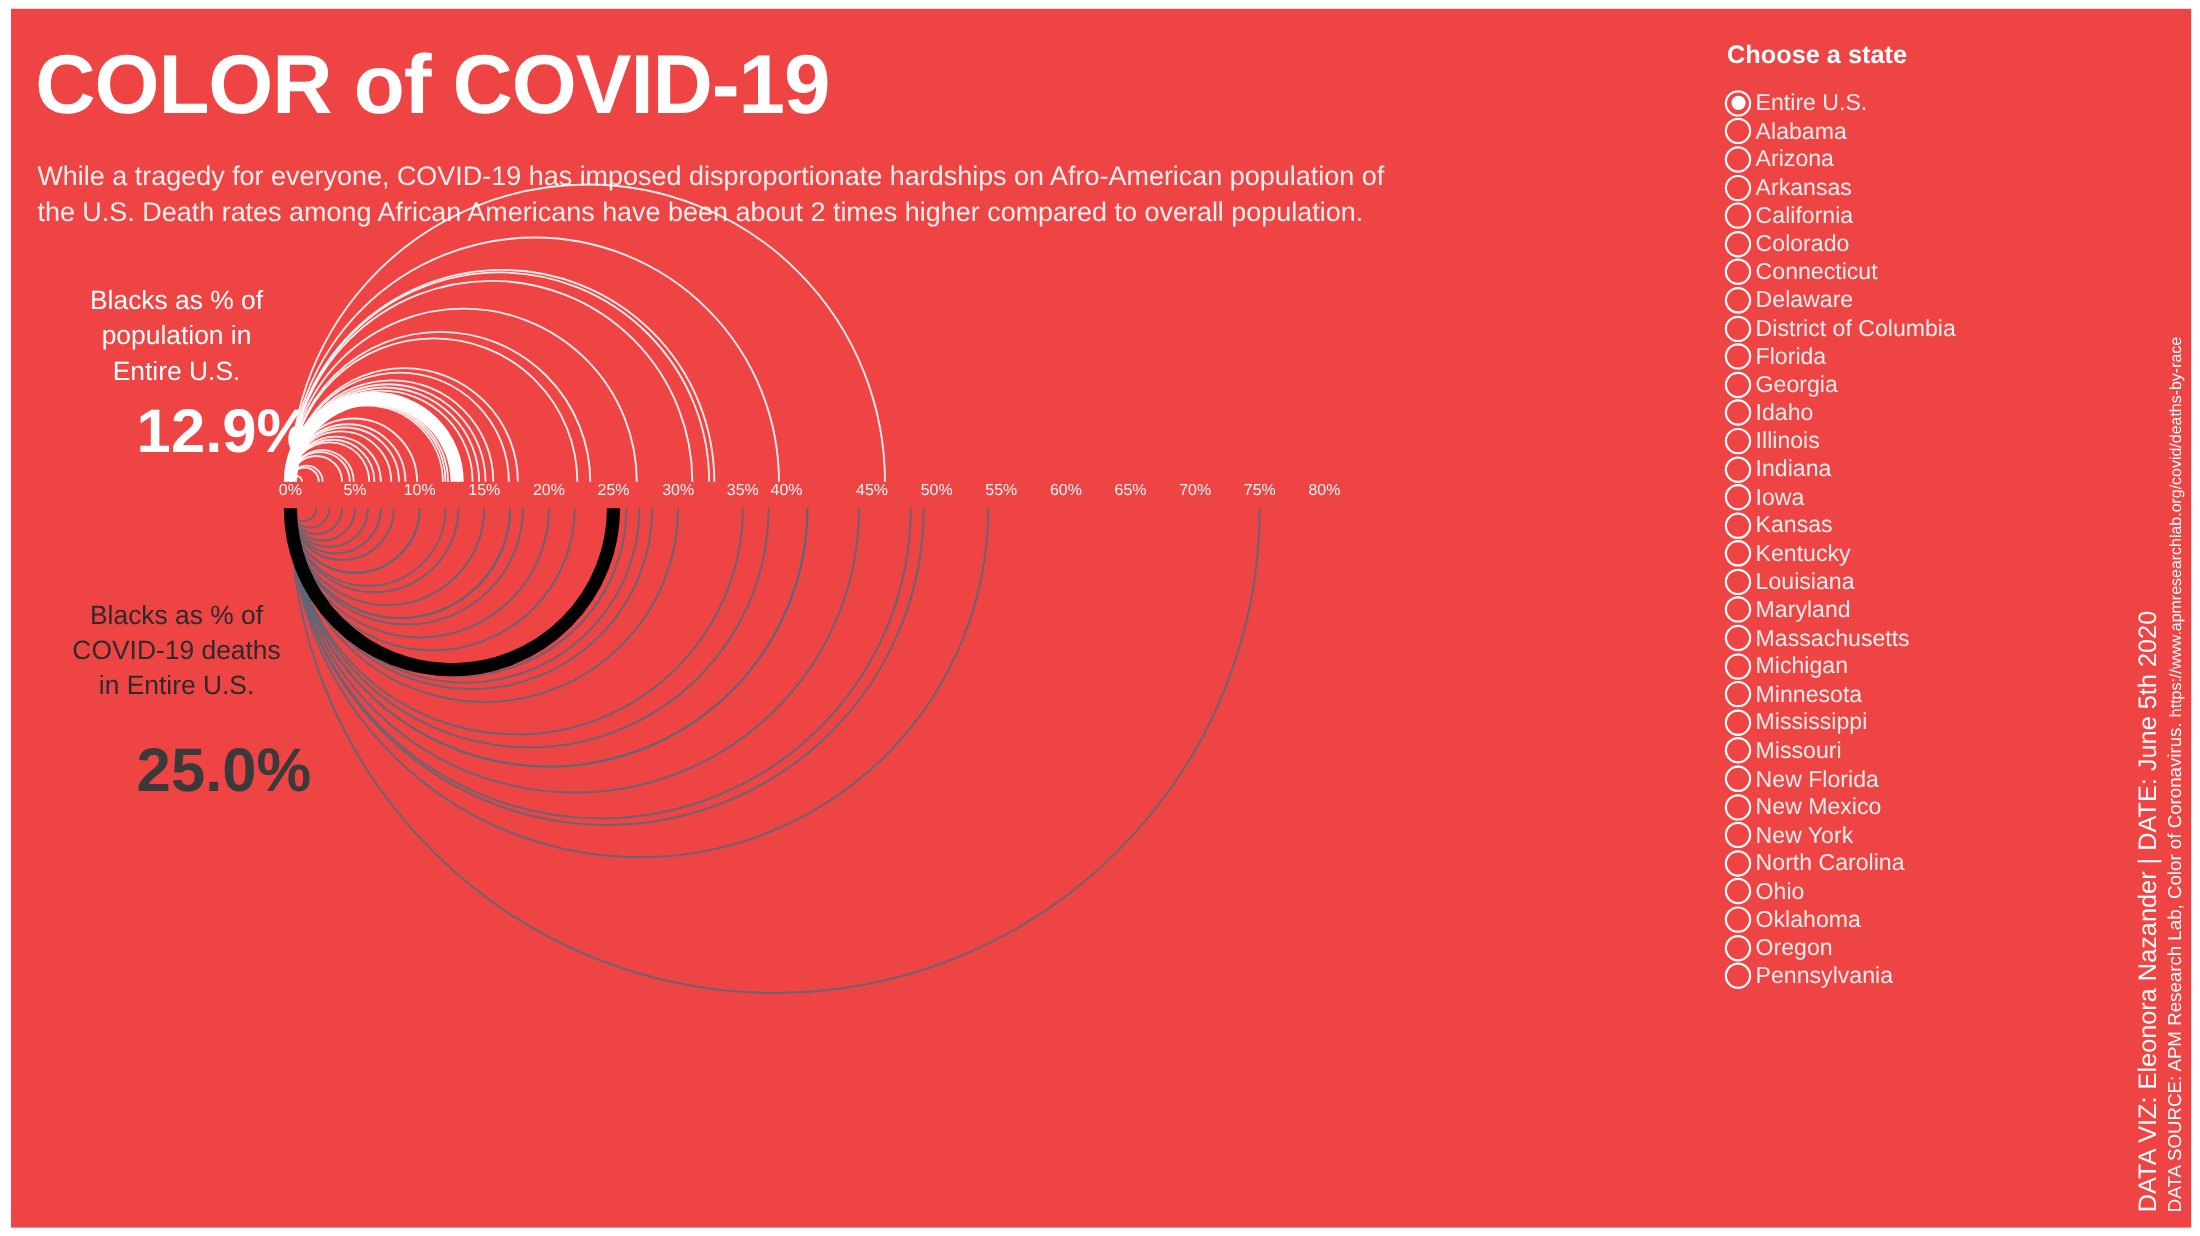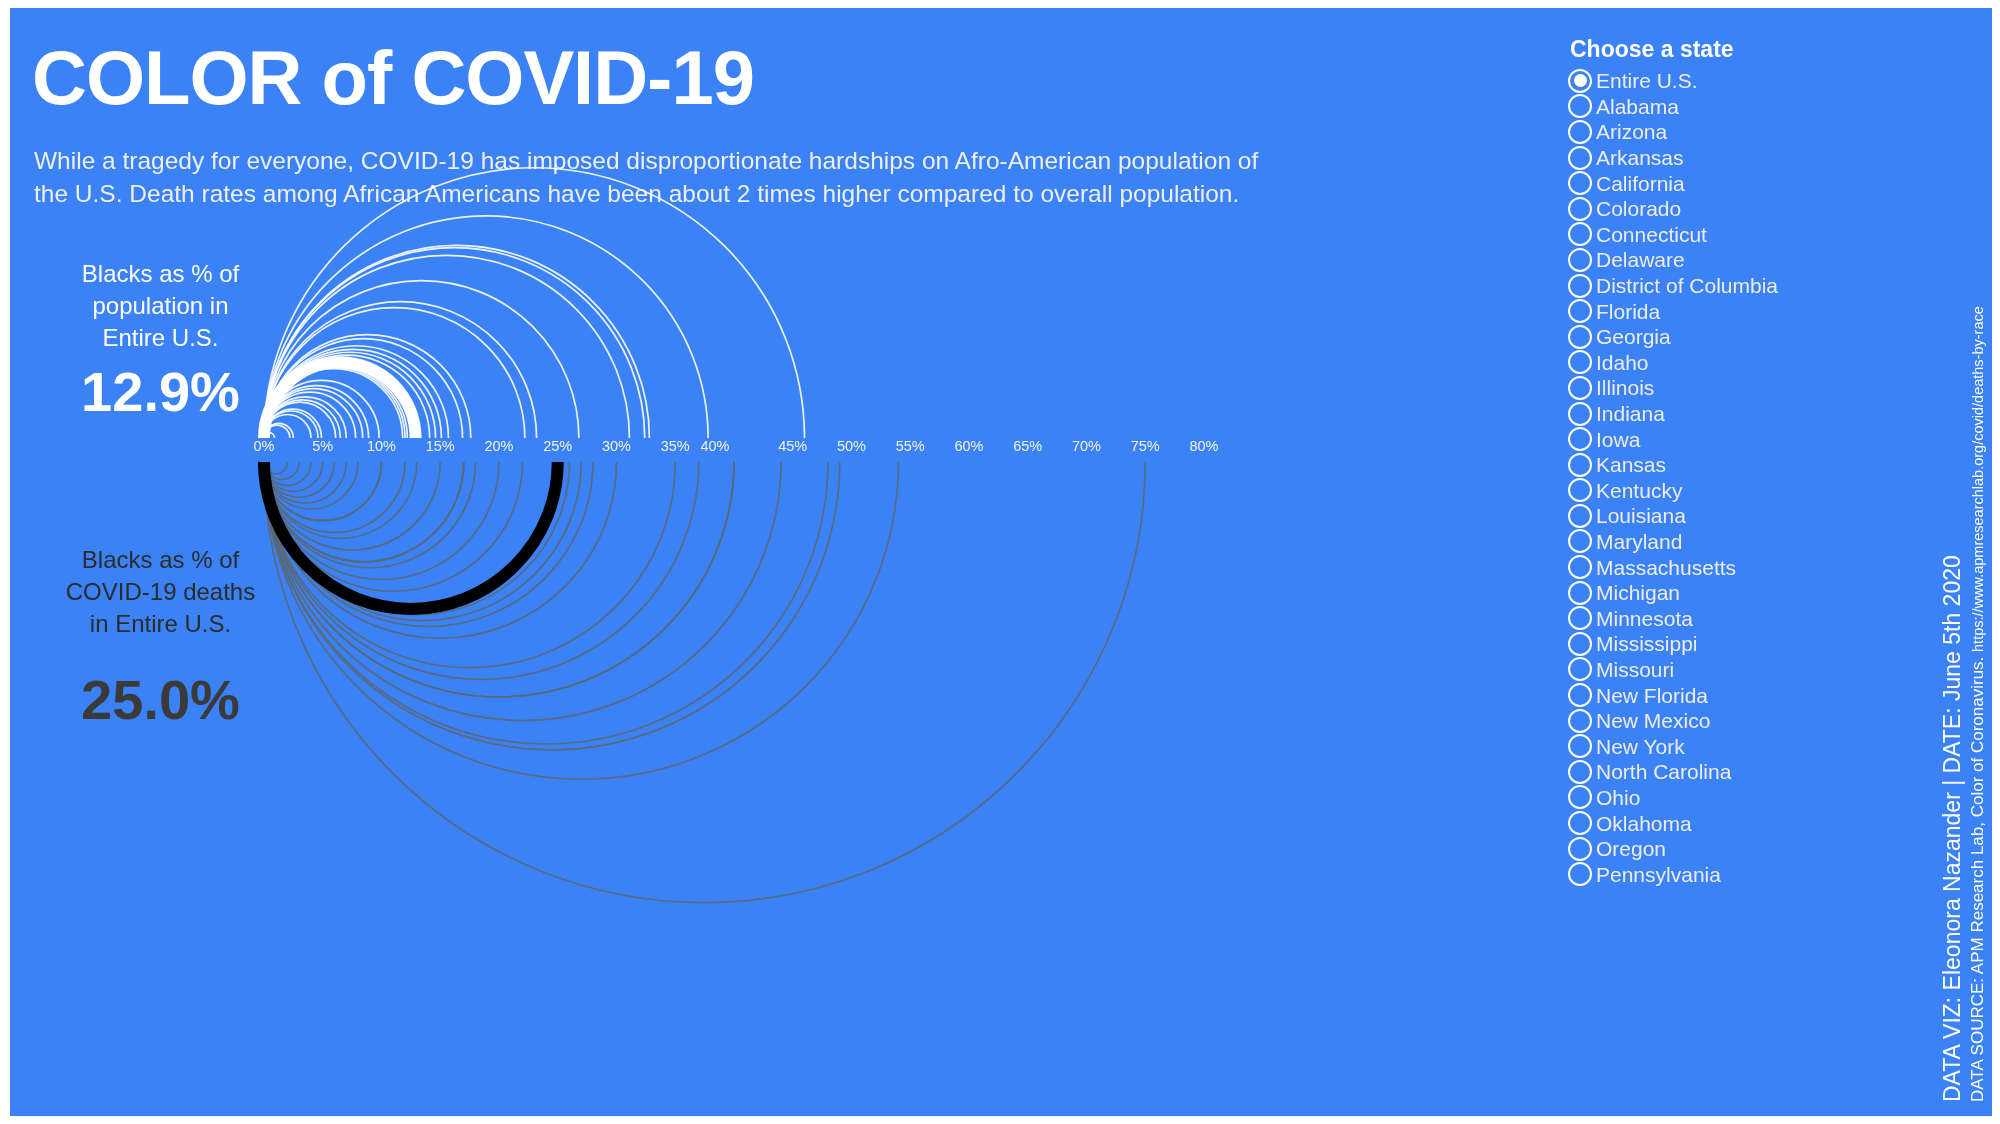--- a/index.html
+++ b/index.html
@@ -17,21 +17,21 @@
     height: 1124px;
     background: #ffffff;
     overflow: hidden;
   }
   #canvas {
     position: absolute;
     left: 10px;
     top: 8px;
     width: 1982px;
     height: 1108px;
-    background: #3b82f6;
+    background: #ef4444;
     overflow: hidden;
   }
 
   
   #title {
     position: absolute;
     left: 22px;
     top: 30px;
     font-size: 76px;
     font-weight: bold;
@@ -60,20 +60,21 @@
   }
   .annot .lbl {
     font-size: 24px;
     line-height: 1.33;
   }
   .annot .val {
     font-size: 56px;
     font-weight: bold;
     line-height: 1.15;
     margin-top: 6px;
+    text-align: right;
   }
   #annot-pop { left: 28px; top: 250px; }
   #annot-pop .lbl { color: #ffffff; }
   #annot-pop .val { color: #ffffff; }
   #annot-death { left: 28px; top: 536px; }
   #annot-death .lbl { color: #2b2b2b; }
   #annot-death .val { color: #3a3a3a; margin-top: 28px; }
 
   
   #chart {
@@ -104,21 +105,21 @@
   #sidebar {
     position: absolute;
     left: 1556px;
     top: 28px;
     width: 300px;
   }
   #sidebar-title {
     font-size: 23px;
     font-weight: bold;
     color: #ffffff;
-    margin: 0 0 5px 4px;
+    margin: 0 0 18px 4px;
     white-space: nowrap;
   }
   .radio-row {
     display: flex;
     align-items: center;
     height: 25.6px;
     margin-left: 2px;
   }
   .radio {
     position: relative;

